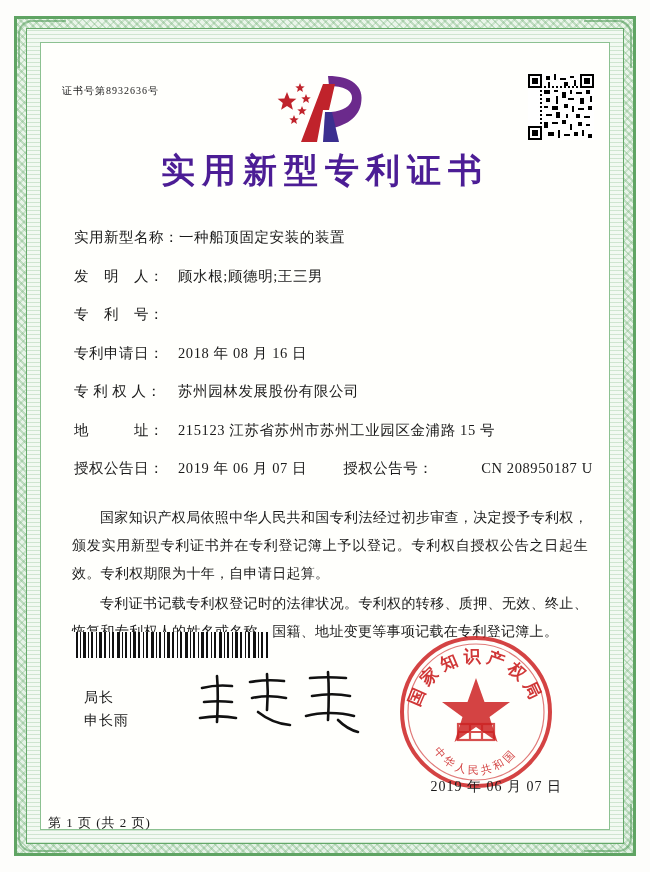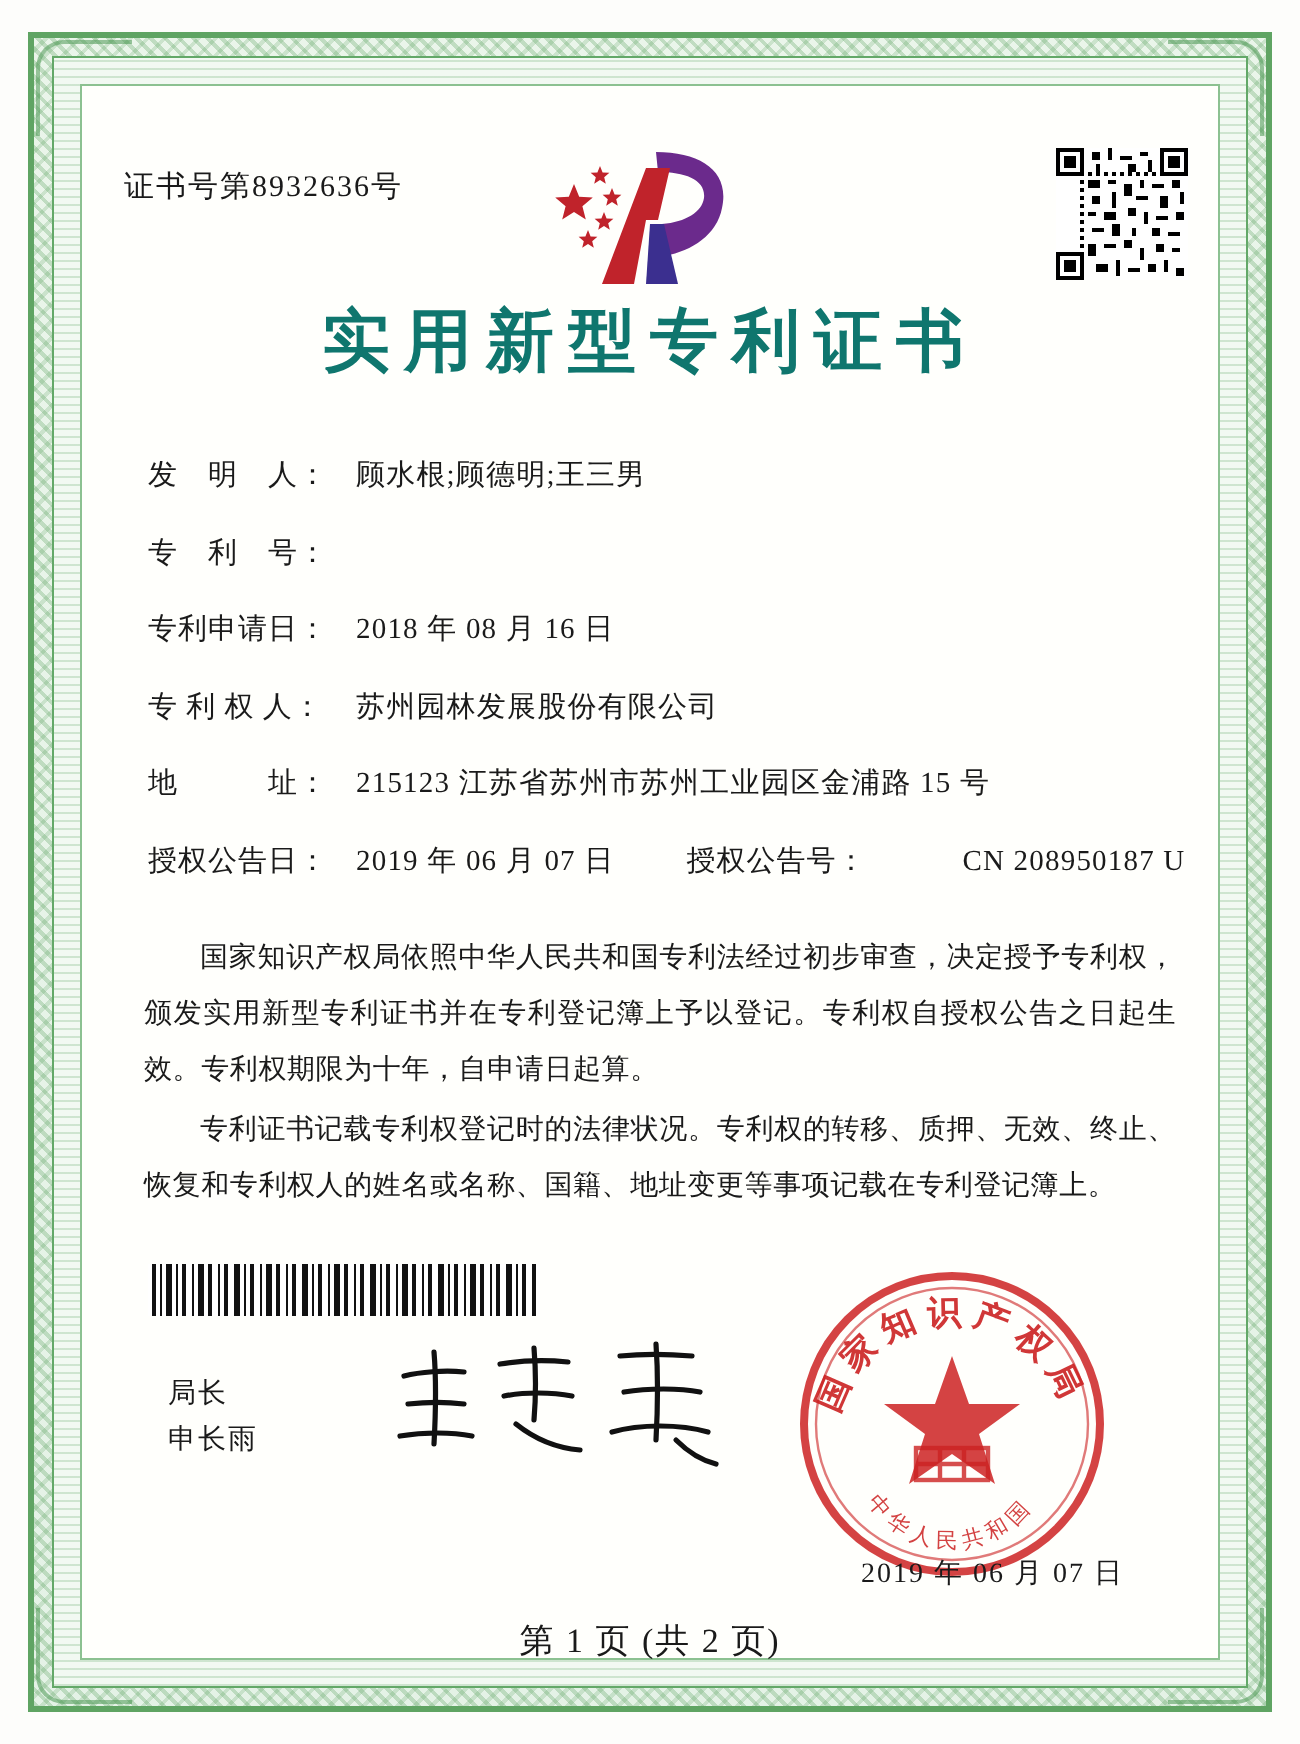--- a/index.html
+++ b/index.html
@@ -83,21 +83,21 @@
   }
 
   .top-row {
     position: relative;
     height: 92px;
   }
   .cert-no {
     position: absolute;
     left: 14px;
     top: 34px;
-    font-size: 15px;
+    font-size: 10px;
     letter-spacing: 1px;
     font-family: "Liberation Serif", serif;
     white-space: nowrap;
   }
 
   
   .logo {
     position: absolute;
     left: 50%;
     transform: translateX(-50%);
@@ -117,21 +117,21 @@
   }
   .qr svg { display:block; }
 
   .doc-title {
     margin-top: 6px;
     text-align: center;
     font-size: 34px;
     letter-spacing: 7px;
     font-weight: bold;
     font-family: "Liberation Serif", "DejaVu Serif", serif;
-    color: #0f766e;
+    color: #4c1d95;
   }
 
   .fields {
     margin-top: 34px;
     padding-left: 26px;
     padding-right: 10px;
   }
   .field-row {
     display: flex;
     align-items: baseline;
@@ -217,22 +217,22 @@
     font-size: 14px;
     letter-spacing: 1px;
     color: #1a1a1a;
   }
 
   .page-footer {
     position: absolute;
     left: 0;
     right: 0;
     bottom: -16px;
-    text-align: center;
-    font-size: 17px;
+    text-align: left;
+    font-size: 13px;
     letter-spacing: 1px;
   }
 </style>
 </head>
 <body>
 
 <div class="certificate">
 
   <div class="border-outer"></div>
   <div class="border-mid"></div>
@@ -350,20 +350,24 @@
               <rect x="30" y="30" width="2" height="2"></rect>
           </g>
         </svg>
       </div>
     </div>
 
     <div class="doc-title">实用新型专利证书</div>
 
     <div class="fields">
 
+      <div class="field-row">
+        <span class="field-label">实用新型名称：</span>
+        <span class="field-value">一种船顶固定安装的装置</span>
+      </div>
 
       <div class="field-row">
         <span class="field-label">发　明　人：</span>
         <span class="field-value">顾水根;顾德明;王三男</span>
       </div>
 
       <div class="field-row">
         <span class="field-label">专　利　号：</span>
       </div>
 

